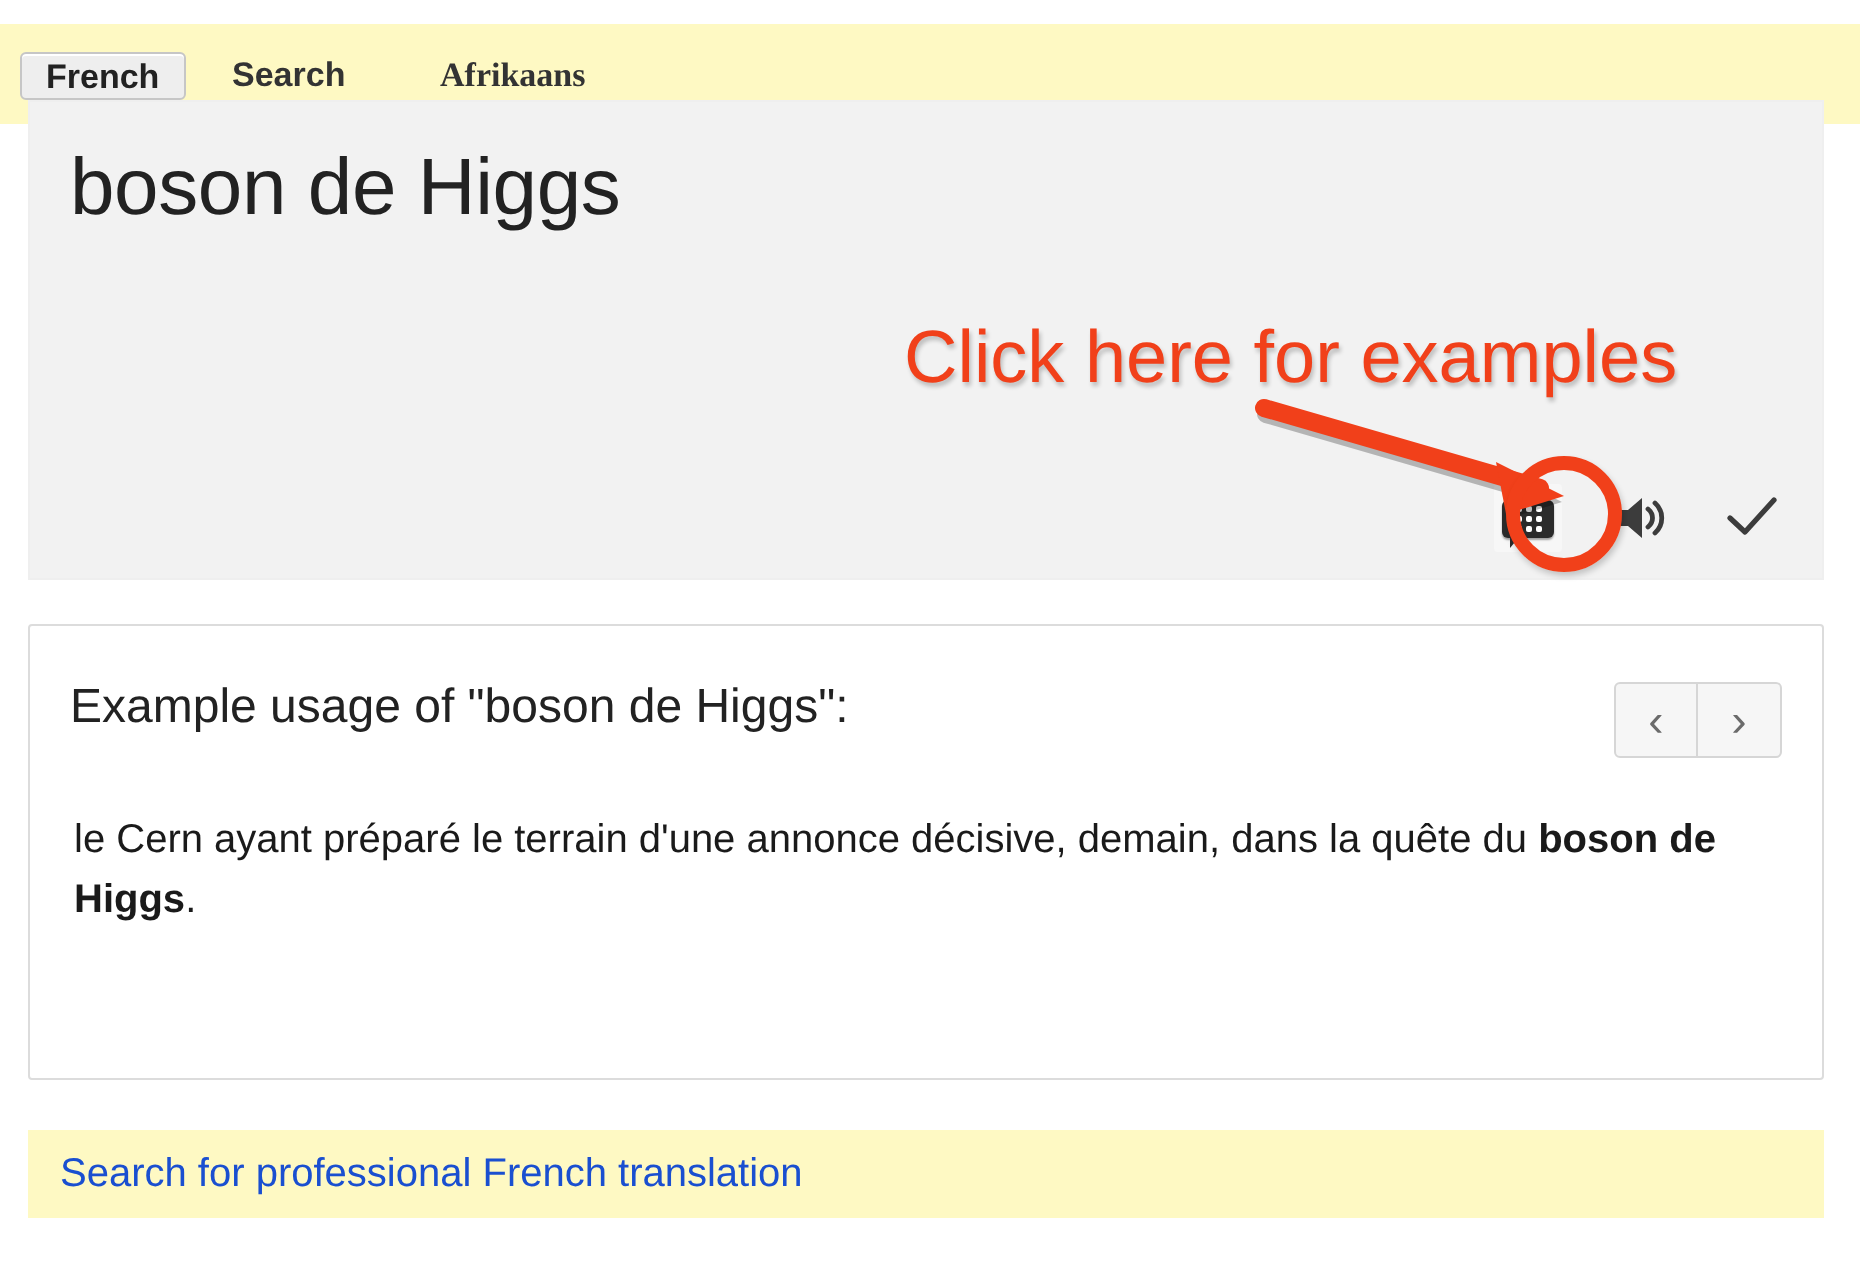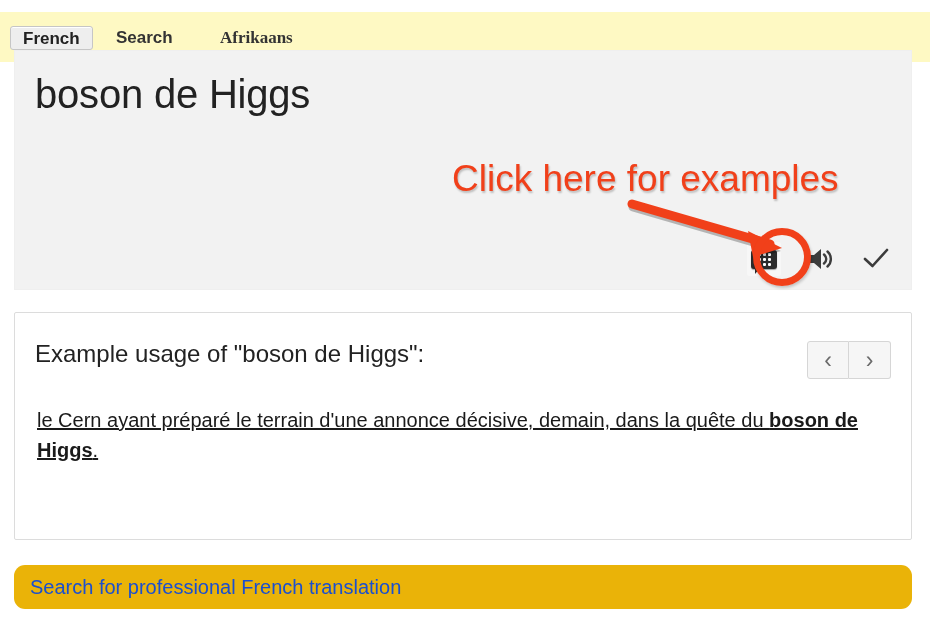--- a/index.html
+++ b/index.html
@@ -198,21 +198,20 @@
   .nav-btn.next { border-radius: 0 3px 3px 0; border-left: none; }
 
   #example-sentence {
     position: absolute;
     left: 22px;
     top: 92px;
     width: 855px;
     font-size: 20px;
     line-height: 30px;
     color: #1a1a1a;
-    text-decoration: underline;
   }
   #example-sentence b { font-weight: bold; }
 
   #example-source-link {
     position: absolute;
     left: 22px;
     top: 178px;
     font-size: 19px;
     line-height: 24px;
     color: #1a5fd0;
@@ -220,23 +219,22 @@
     cursor: pointer;
   }
 
   
   #promo-bar {
     position: absolute;
     left: 14px;
     top: 565px;
     width: 898px;
     height: 44px;
-    background: #eab308;
-    box-sizing: border-box;
-    border-radius: 11px;
+    background: #fef9c3;
+    box-sizing: border-box;
   }
   #promo-link {
     position: absolute;
     left: 16px;
     top: 10px;
     font-size: 20px;
     line-height: 24px;
     color: #1a4fd0;
     text-decoration: none;
     cursor: pointer;

